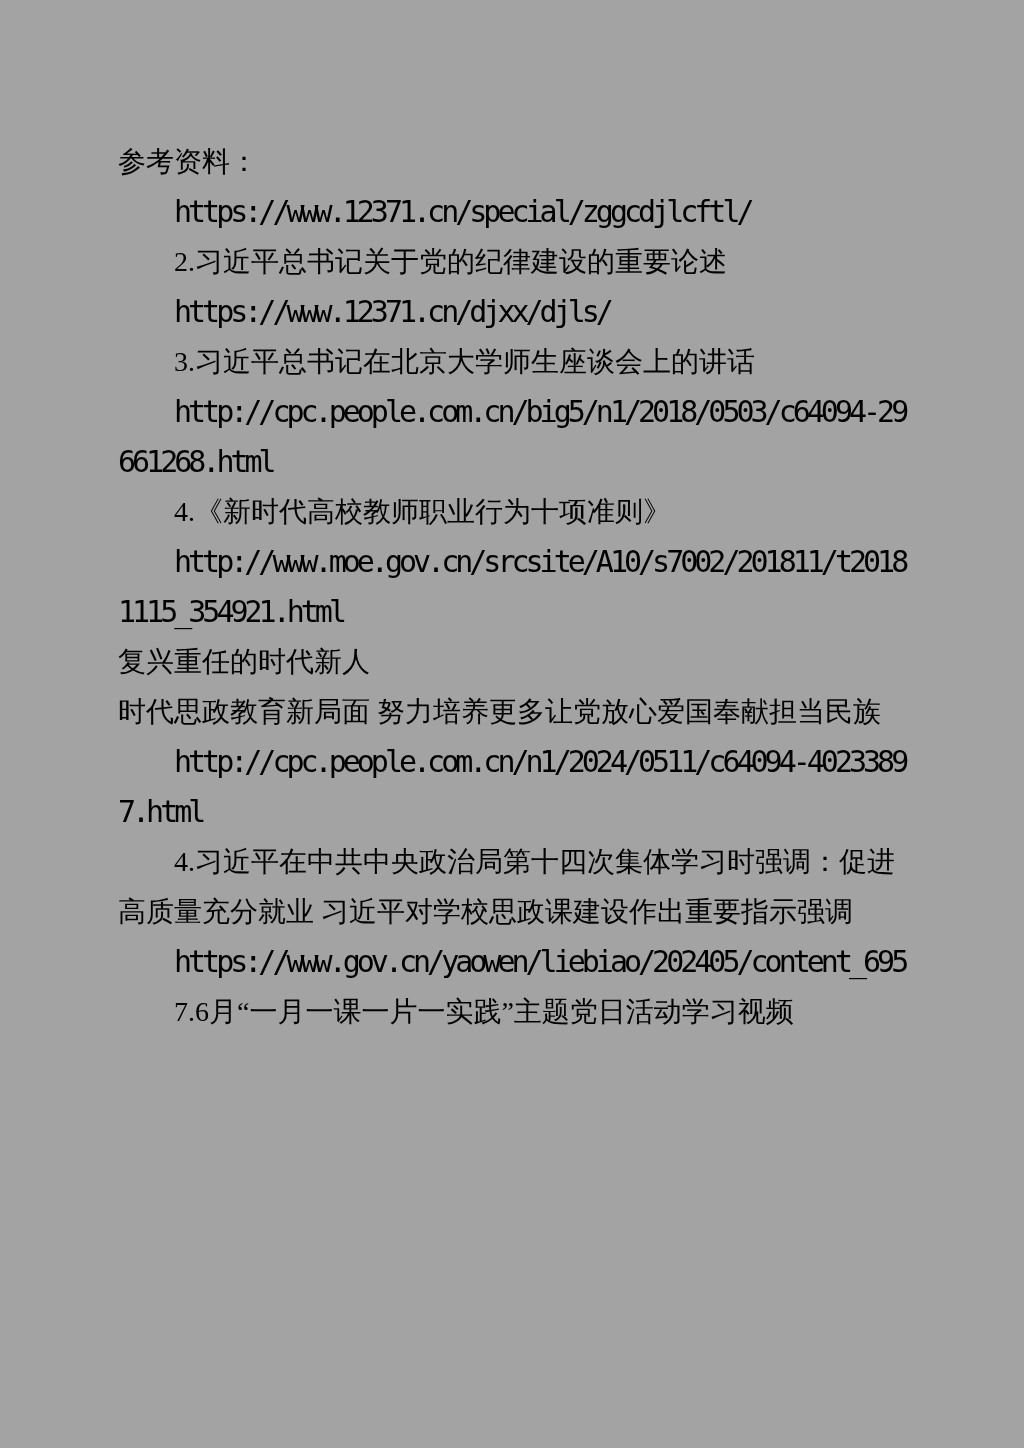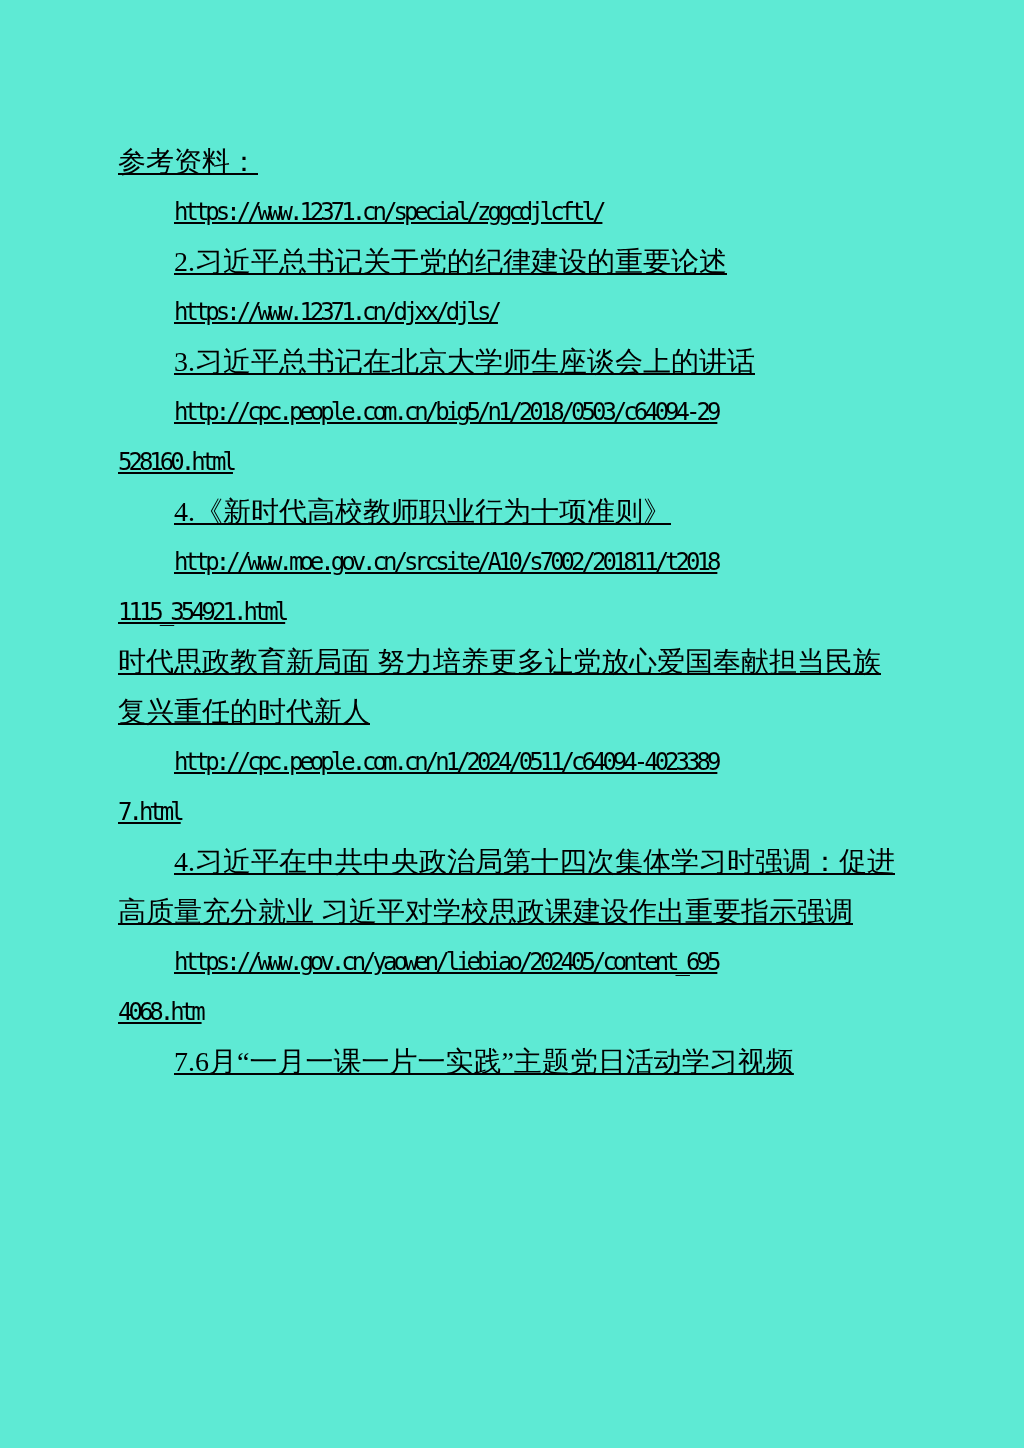--- a/index.html
+++ b/index.html
@@ -7,57 +7,55 @@
     padding: 0;
     background: #ffffff;
   }
   .page {
     position: relative;
     width: 1024px;
     height: 1448px;
     box-sizing: border-box;
     margin: 0 auto;
     padding: 137px 118px 0 118px;
-    background: #5eead4;
+    background: #a3a3a3;
     color: #000000;
     font-family: "Liberation Serif", "DejaVu Serif", serif;
     font-size: 28px;
     line-height: 50px;
     overflow: hidden;
-    text-decoration: underline;
   }
   .line {
     white-space: pre;
     height: 50px;
   }
   .indent {
     padding-left: 56px;
   }
   .url {
     font-family: "DejaVu Sans Mono", "Liberation Mono", monospace;
-    font-size: 24px;
+    font-size: 30px;
     letter-spacing: -4px;
   }
 </style>
 </head>
 <body>
 
 <main class="page">
   <div class="line">参考资料：</div>
   <div class="line indent url">https://www.12371.cn/special/zggcdjlcftl/</div>
   <div class="line indent">2.习近平总书记关于党的纪律建设的重要论述</div>
   <div class="line indent url">https://www.12371.cn/djxx/djls/</div>
   <div class="line indent">3.习近平总书记在北京大学师生座谈会上的讲话</div>
   <div class="line indent url">http://cpc.people.com.cn/big5/n1/2018/0503/c64094-29</div>
-  <div class="line url">528160.html</div>
+  <div class="line url">661268.html</div>
   <div class="line indent">4.《新时代高校教师职业行为十项准则》</div>
   <div class="line indent url">http://www.moe.gov.cn/srcsite/A10/s7002/201811/t2018</div>
   <div class="line url">1115_354921.html</div>
+  <div class="line">复兴重任的时代新人</div>
   <div class="line">时代思政教育新局面 努力培养更多让党放心爱国奉献担当民族</div>
-  <div class="line">复兴重任的时代新人</div>
   <div class="line indent url">http://cpc.people.com.cn/n1/2024/0511/c64094-4023389</div>
   <div class="line url">7.html</div>
   <div class="line indent">4.习近平在中共中央政治局第十四次集体学习时强调：促进</div>
   <div class="line">高质量充分就业 习近平对学校思政课建设作出重要指示强调</div>
   <div class="line indent url">https://www.gov.cn/yaowen/liebiao/202405/content_695</div>
-  <div class="line url">4068.htm</div>
   <div class="line indent">7.6月“一月一课一片一实践”主题党日活动学习视频</div>
 </main>
 
 </body></html>

